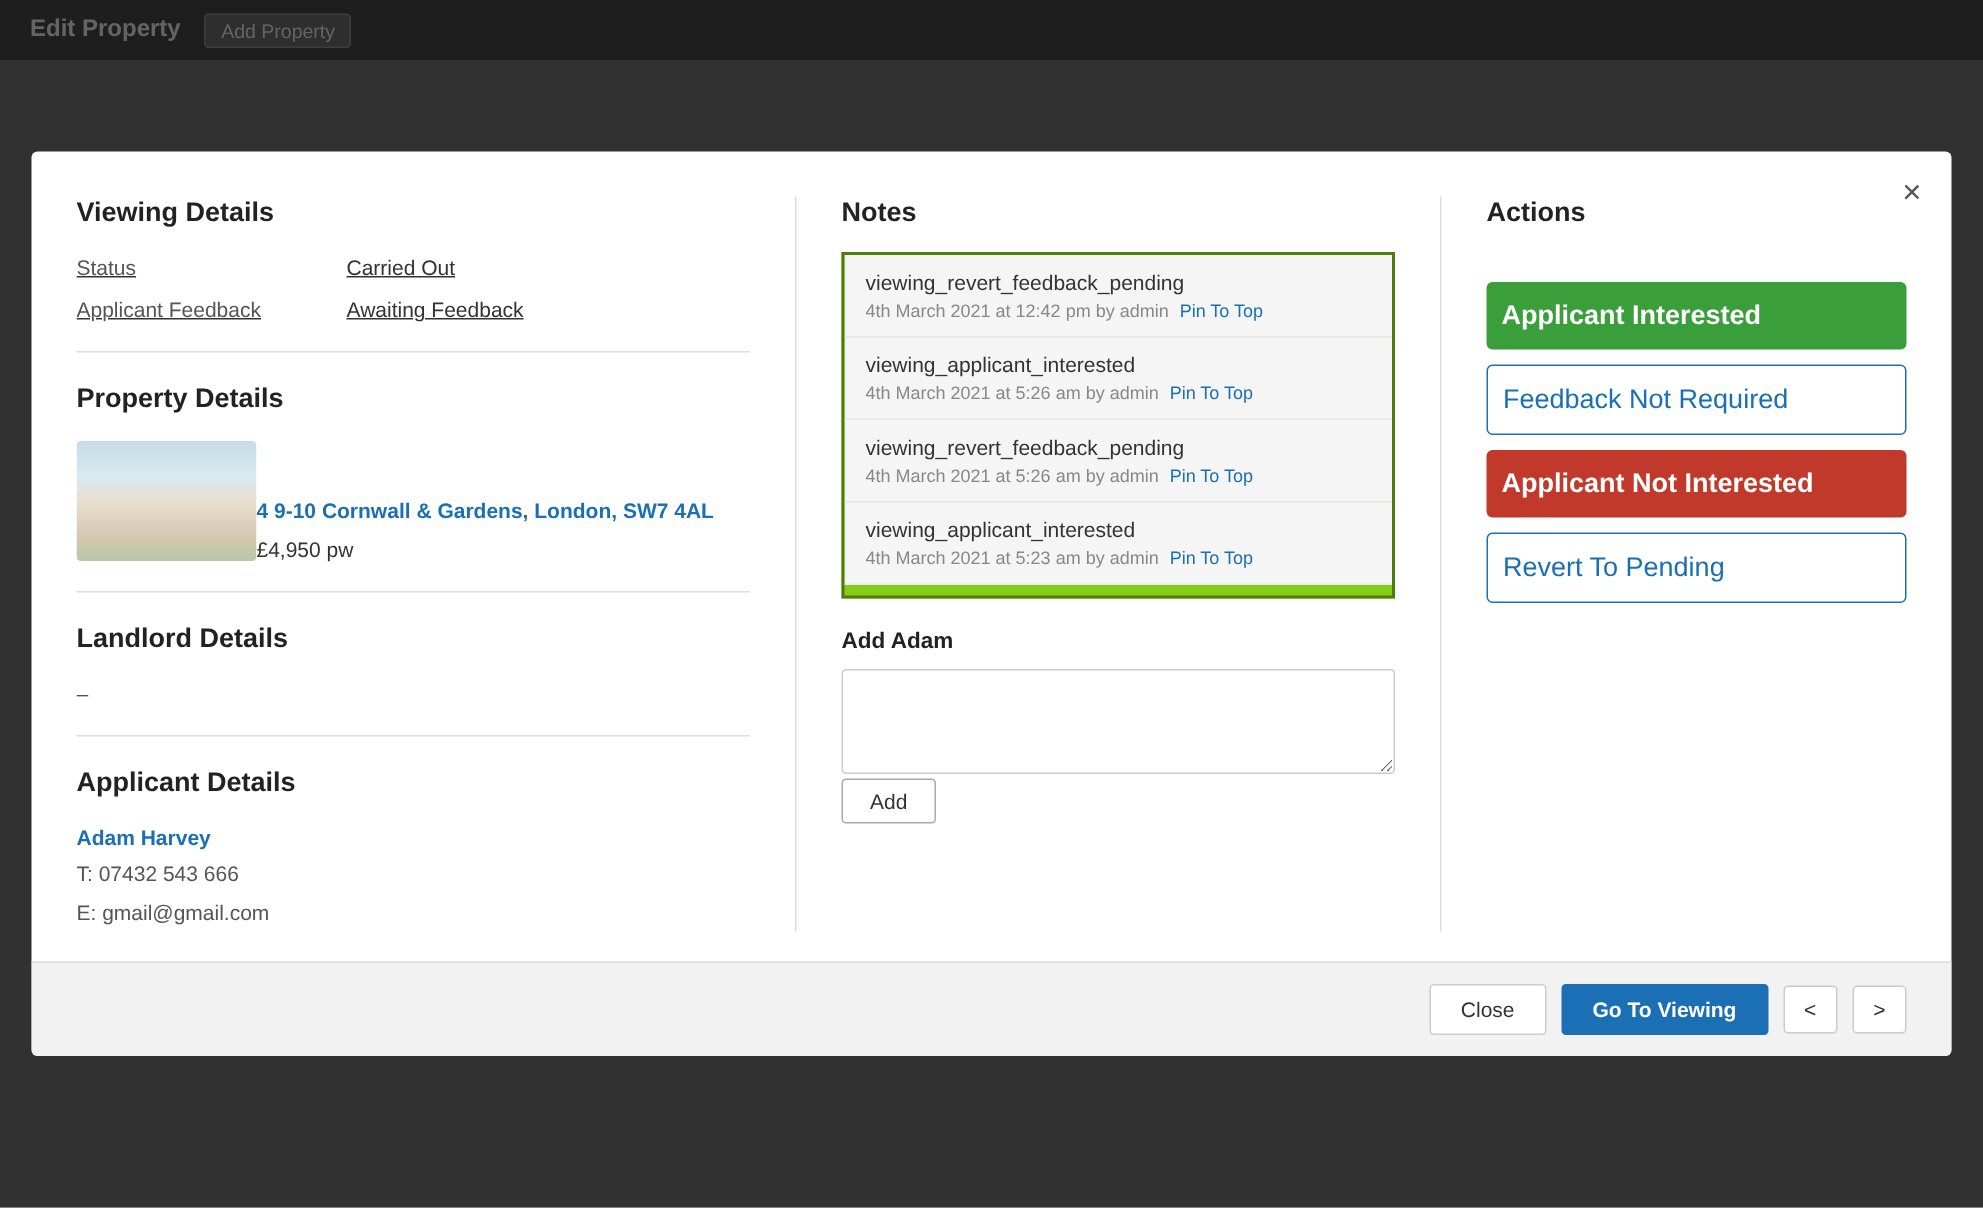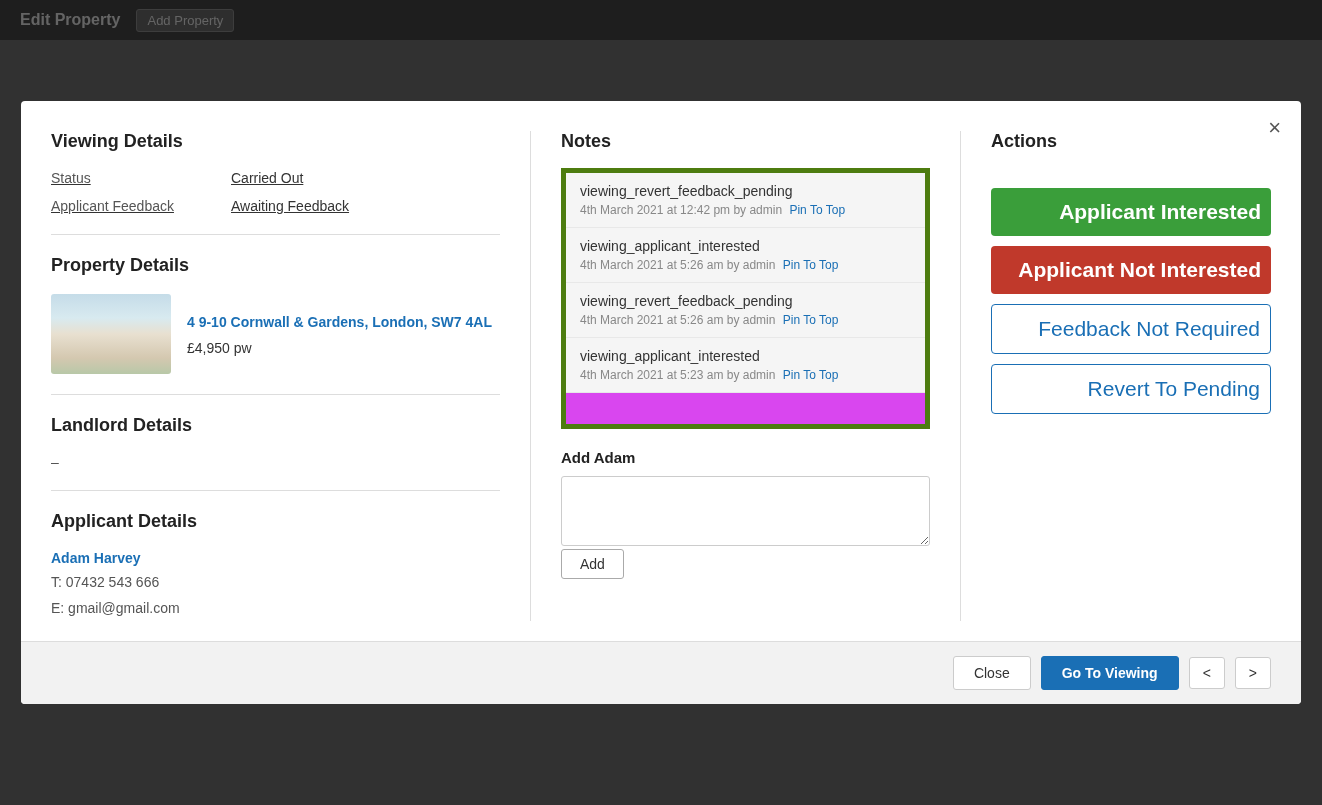--- a/index.html
+++ b/index.html
@@ -122,22 +122,21 @@
     }
 
     .divider {
       border: none;
       border-top: 1px solid #ddd;
       margin: 20px 0;
     }
 
     .property-card {
       display: flex;
-      gap: 16px;
-      align-items: center;
+      align-items: flex-end;
     }
 
     .property-img {
       width: 120px;
       height: 80px;
       background: linear-gradient(135deg, #b8d4e8 0%, #e8c8a0 40%, #c8d8b0 70%, #a0b8c0 100%);
       border-radius: 3px;
       flex-shrink: 0;
       position: relative;
       overflow: hidden;
@@ -193,24 +192,24 @@
     }
 
     .notes-title {
       font-size: 18px;
       font-weight: bold;
       color: #222;
       margin-bottom: 16px;
     }
 
     .notes-scroll {
-      height: 261px;
+      height: 231px;
       overflow-y: auto;
-      border: 5px solid #4d7c0f;
-      background: #d946ef;
+      border: 2px solid #4d7c0f;
+      background: #84cc16;
       margin-bottom: 20px;
     }
 
     .note-item {
       padding: 10px 14px;
       background: #f5f5f5;
       border-bottom: 1px solid #e8e8e8;
     }
 
     .note-text {
@@ -294,26 +293,26 @@
       font-weight: bold;
       color: #222;
       margin-bottom: 36px;
     }
 
     .action-btn {
       display: block;
       width: 100%;
       padding: 12px 10px;
       margin-bottom: 10px;
-      font-size: 21px;
+      font-size: 18px;
       font-weight: bold;
       border: none;
       border-radius: 4px;
       cursor: pointer;
-      text-align: right;
+      text-align: left;
     }
 
     .btn-green {
       background: #3a9e3a;
       color: #fff;
     }
 
     .btn-red {
       background: #c0392b;
       color: #fff;
@@ -477,22 +476,22 @@
           <div class="add-note-label">Add Adam</div>
           <textarea class="add-note-textarea" style=""></textarea>
           <button class="add-note-btn">Add</button>
         </div>
 
       </div>
 
       <div class="right-panel">
         <div class="actions-title">Actions</div>
         <button class="action-btn btn-green">Applicant Interested</button>
+        <button class="action-btn btn-outline">Feedback Not Required</button>
         <button class="action-btn btn-red">Applicant Not Interested</button>
-        <button class="action-btn btn-outline">Feedback Not Required</button>
         <button class="action-btn btn-outline">Revert To Pending</button>
       </div>
 
     </div>
 
     <div class="modal-footer">
       <button class="footer-btn">Close</button>
       <button class="footer-btn footer-btn-primary">Go To Viewing</button>
       <button class="footer-nav-btn">&lt;</button>
       <button class="footer-nav-btn">&gt;</button>

